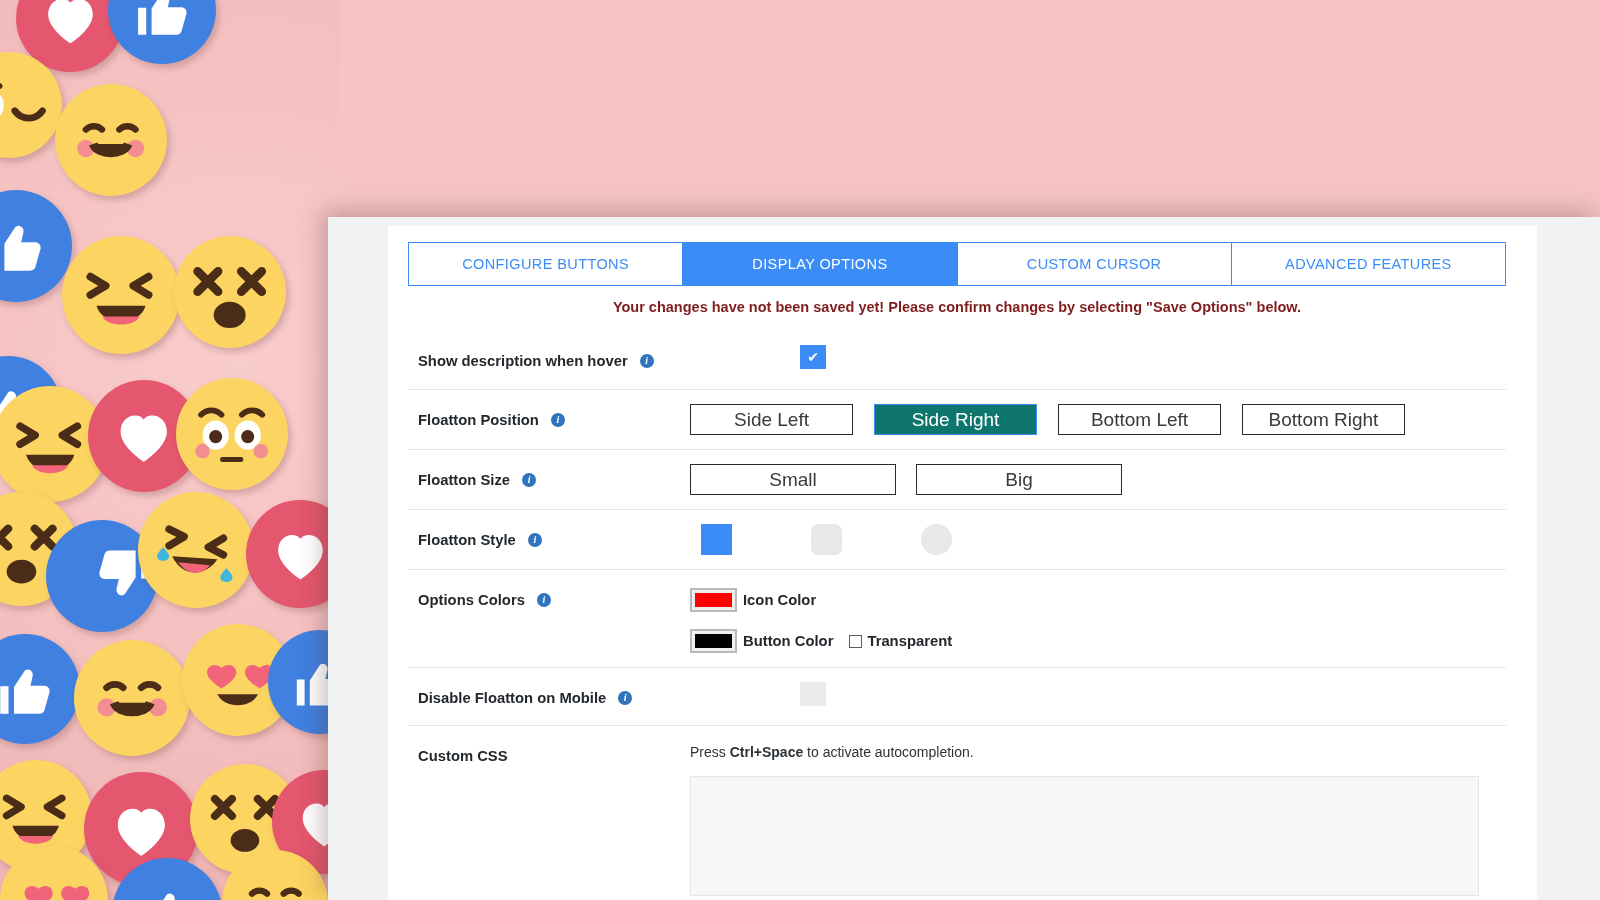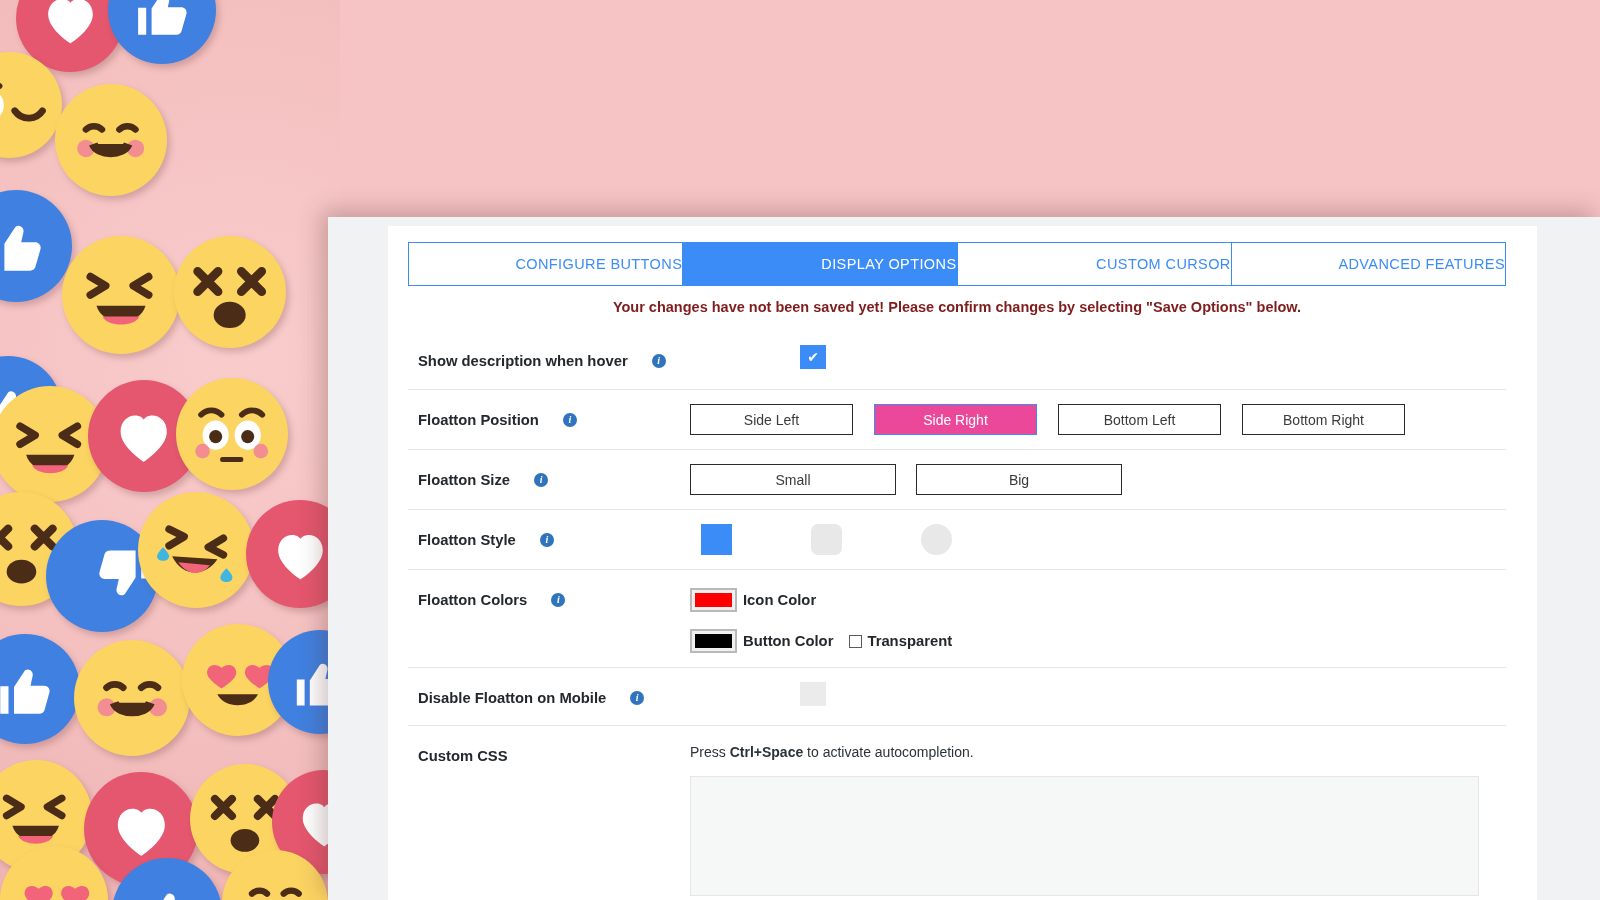--- a/index.html
+++ b/index.html
@@ -54,21 +54,21 @@
   
   #tabs {
     position: absolute;
     left: 20px; top: 16px;
     width: 1098px; height: 44px;
     display: flex;
     border: 1px solid #3b8cf7;
   }
   .tab {
     flex: 1 1 0;
-    display: flex; align-items: center; justify-content: flex-end;
+    display: flex; align-items: center; justify-content: center;
     font-size: 14.5px;
     letter-spacing: .4px;
     color: #3b8cf7;
     background: #ffffff;
     border-right: 1px solid #3b8cf7;
     cursor: pointer;
     user-select: none;
   }
   .tab:last-child { border-right: none; }
   .tab.active { background: #3b8cf7; color: #ffffff; }
@@ -100,21 +100,21 @@
   .row.first { border-top: none; }
   .row-label {
     width: 282px;
     flex: 0 0 282px;
     padding: 22px 10px 14px 10px;
     font-size: 14.8px;
     font-weight: bold;
     color: #23282d;
     display: flex;
     align-items: center;
-    gap: 24px;
+    gap: 12px;
   }
   .row-field {
     flex: 1 1 auto;
     padding: 14px 0 14px 0;
     display: flex;
     align-items: center;
   }
 
   .info-icon {
     display: inline-flex;
@@ -146,27 +146,27 @@
     font-size: 14px;
   }
 
   
   .opt-group { display: flex; gap: 0; width: 100%; }
   .opt-btn {
     height: 31px;
     border: 1px solid #2b2b2b;
     background: #ffffff;
     color: #3a3a3a;
-    font-size: 14px;
+    font-size: 19px;
     display: flex; align-items: center; justify-content: center;
     cursor: pointer;
     user-select: none;
   }
   .opt-btn.sel {
-    background: #ec4899;
+    background: #0f766e;
     border-color: #3b8cf7;
     color: #ffffff;
   }
   .pos-grp .opt-btn { width: 163px; margin-right: 21px; }
   .size-grp .opt-btn { width: 206px; margin-right: 20px; }
 
   
   .shape-grp { display: flex; align-items: center; }
   .shape {
     width: 31px; height: 31px;
@@ -497,21 +497,21 @@
           <div class="shape-grp">
             <div class="shape square"></div>
             <div class="shape rounded"></div>
             <div class="shape circle"></div>
           </div>
         </div>
       </div>
 
       <div class="row">
         <div class="row-label">
-          <span>Floatton Colors</span>
+          <span>Options Colors</span>
           <span class="info-icon">i</span>
         </div>
         <div class="row-field">
           <div style="width:0px"></div>
           <div class="colors-block">
 
             <div class="color-line">
               <span class="color-swatch">
                 <i style="background:#ff0000"></i>
               </span>

